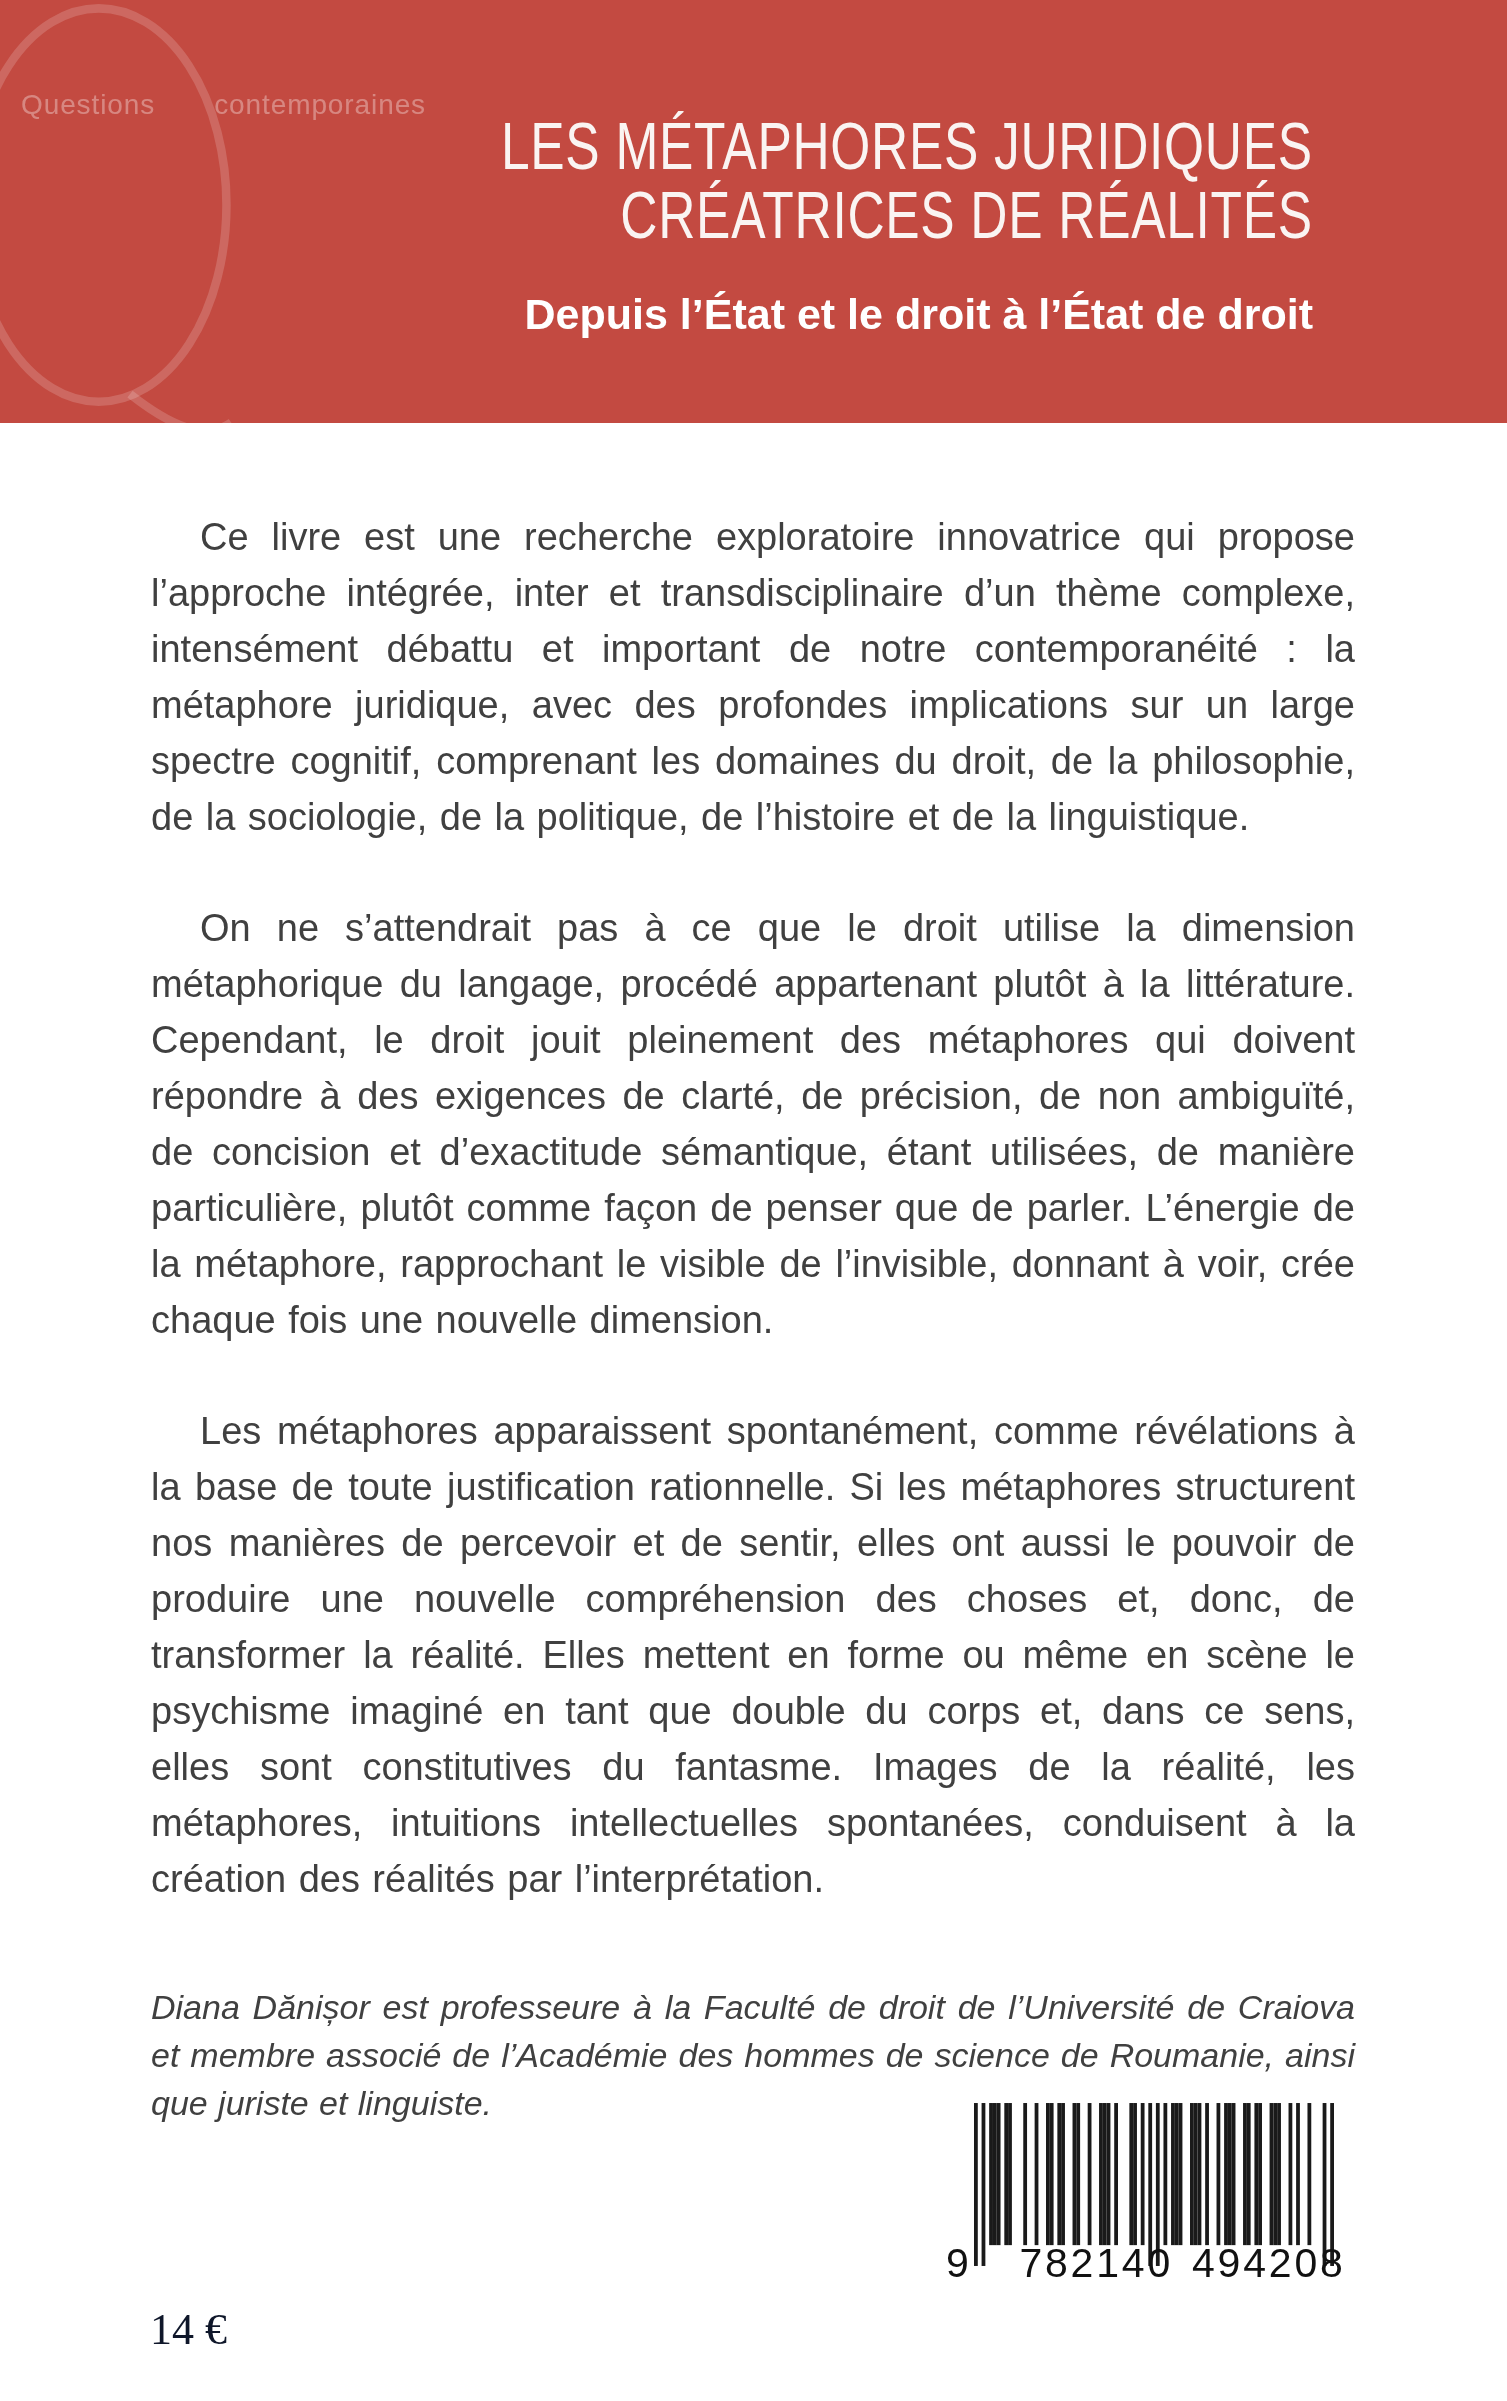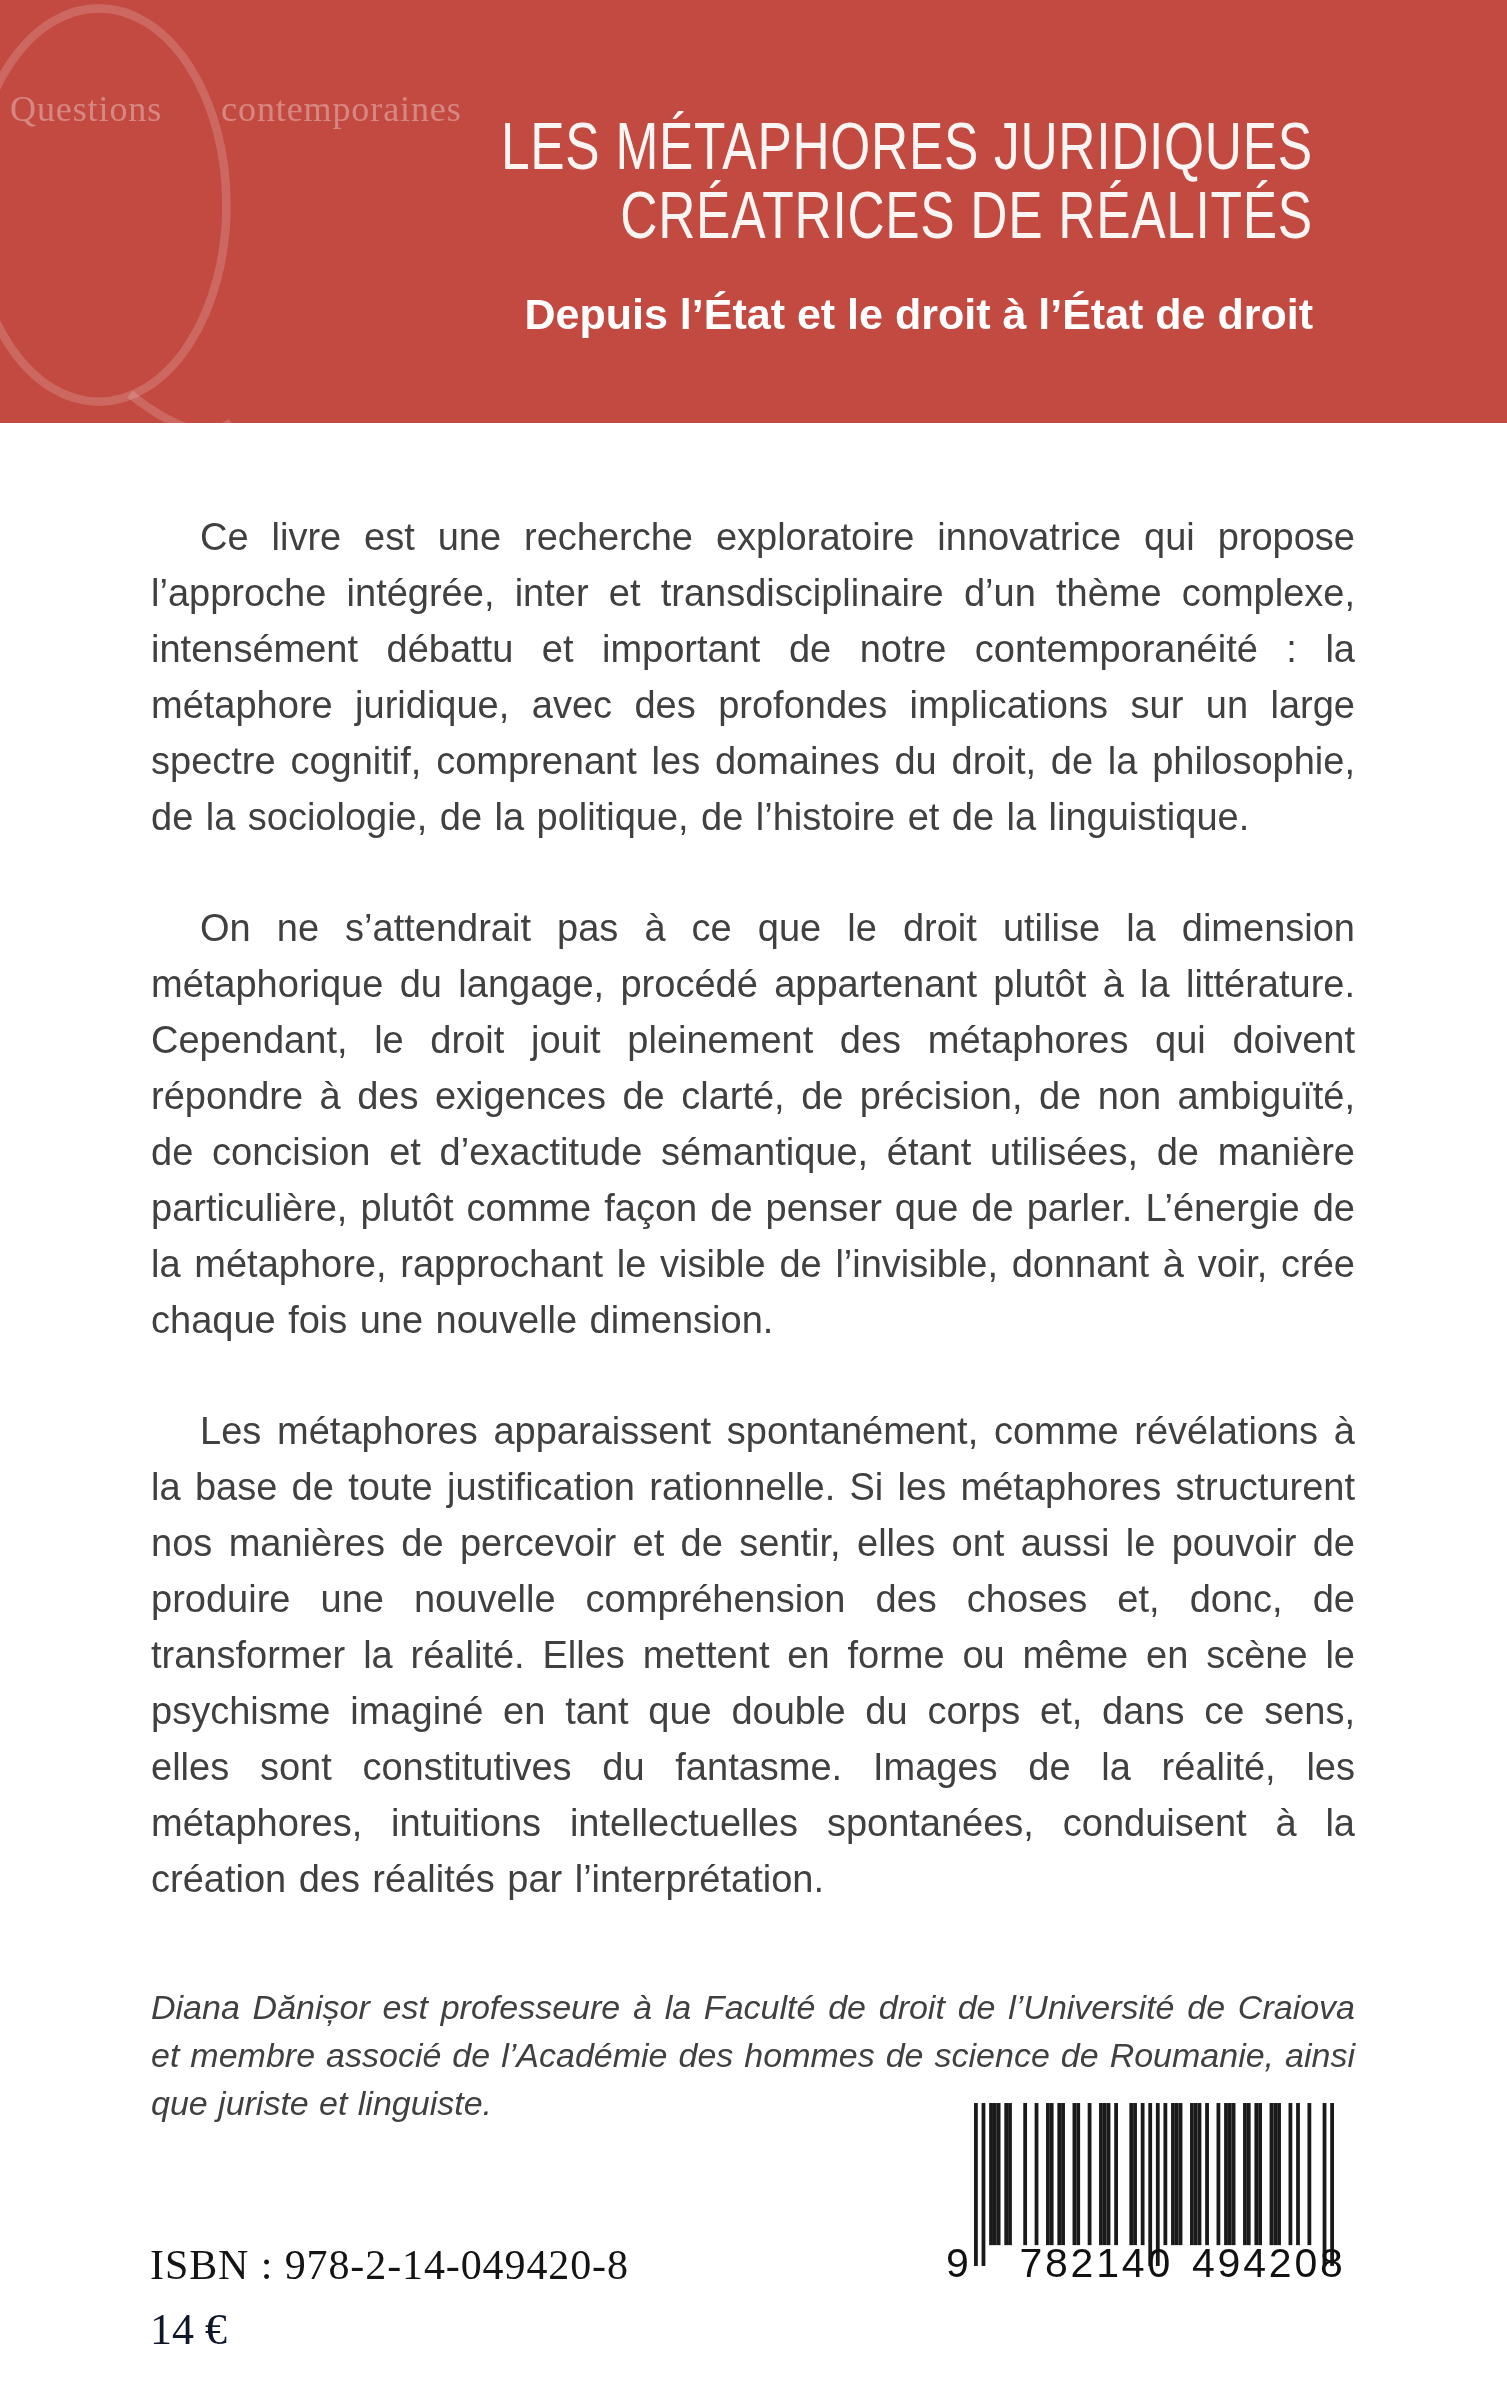--- a/index.html
+++ b/index.html
@@ -12,24 +12,24 @@
   }
 
   
   .band{
     position:absolute;left:0;top:0;width:1508px;height:423px;
     background:#c34a41;
     overflow:hidden;
   }
   .q-watermark{position:absolute;left:-43px;top:-4.7px;pointer-events:none;}
   .collection{
-    position:absolute;left:10px;top:91px;
+    position:absolute;left:21px;top:91px;
     display:flex;gap:59px;
-    font-family:Liberation Serif, serif;
-    font-weight:400;font-size:36px;line-height:1;
+    font-family:Liberation Sans, sans-serif;
+    font-weight:400;font-size:28px;line-height:1;
     color:rgba(255,255,255,0.34);
     letter-spacing:0.9px;
   }
   .title-block{
     position:absolute;right:195px;top:112px;
     text-align:right;color:#faf4f2;
   }
   .title-lines{
     font-size:66px;line-height:69px;font-weight:400;
     letter-spacing:0.9px;
@@ -104,21 +104,20 @@
     </div>
   </div>
 
   <div class="content">
     <p>Ce livre est une recherche exploratoire innovatrice qui propose l’approche intégrée, inter et transdisciplinaire d’un thème complexe, intensément débattu et important de notre contemporanéité : la métaphore juridique, avec des profondes implications sur un large spectre cognitif, comprenant les domaines du droit, de la philosophie, de la sociologie, de la politique, de l’histoire et de la linguistique.</p>
     <p>On ne s’attendrait pas à ce que le droit utilise la dimension métaphorique du langage, procédé appartenant plutôt à la littérature. Cependant, le droit jouit pleinement des métaphores qui doivent répondre à des exigences de clarté, de précision, de non ambiguïté, de concision et d’exactitude sémantique, étant utilisées, de manière particulière, plutôt comme façon de penser que de parler. L’énergie de la métaphore, rapprochant le visible de l’invisible, donnant à voir, crée chaque fois une nouvelle dimension.</p>
     <p>Les métaphores apparaissent spontanément, comme révélations à la base de toute justification rationnelle. Si les métaphores structurent nos manières de percevoir et de sentir, elles ont aussi le pouvoir de produire une nouvelle compréhension des choses et, donc, de transformer la réalité. Elles mettent en forme ou même en scène le psychisme imaginé en tant que double du corps et, dans ce sens, elles sont constitutives du fantasme. Images de la réalité, les métaphores, intuitions intellectuelles spontanées, conduisent à la création des réalités par l’interprétation.</p>
     <p class="bio">Diana Dănișor est professeure à la Faculté de droit de l’Université de Craiova et membre associé de l’Académie des hommes de science de Roumanie, ainsi que juriste et linguiste.</p>
   </div>
 
-  <div class="isbn">ISBN : 978-2-14-049420-8</div>
   <div class="price">14 €</div>
 
   <div class="barcode">
     <svg id="barcode-svg" width="360" height="163" viewBox="0 0 380 172" aria-hidden="true">
         <rect x="0" y="0" width="4" height="172" fill="#1a1a1a"></rect>
         <rect x="8" y="0" width="4" height="172" fill="#1a1a1a"></rect>
         <rect x="16" y="0" width="4" height="150" fill="#1a1a1a"></rect>
         <rect x="20" y="0" width="4" height="150" fill="#1a1a1a"></rect>
         <rect x="24" y="0" width="4" height="150" fill="#1a1a1a"></rect>
         <rect x="32" y="0" width="4" height="150" fill="#1a1a1a"></rect>

